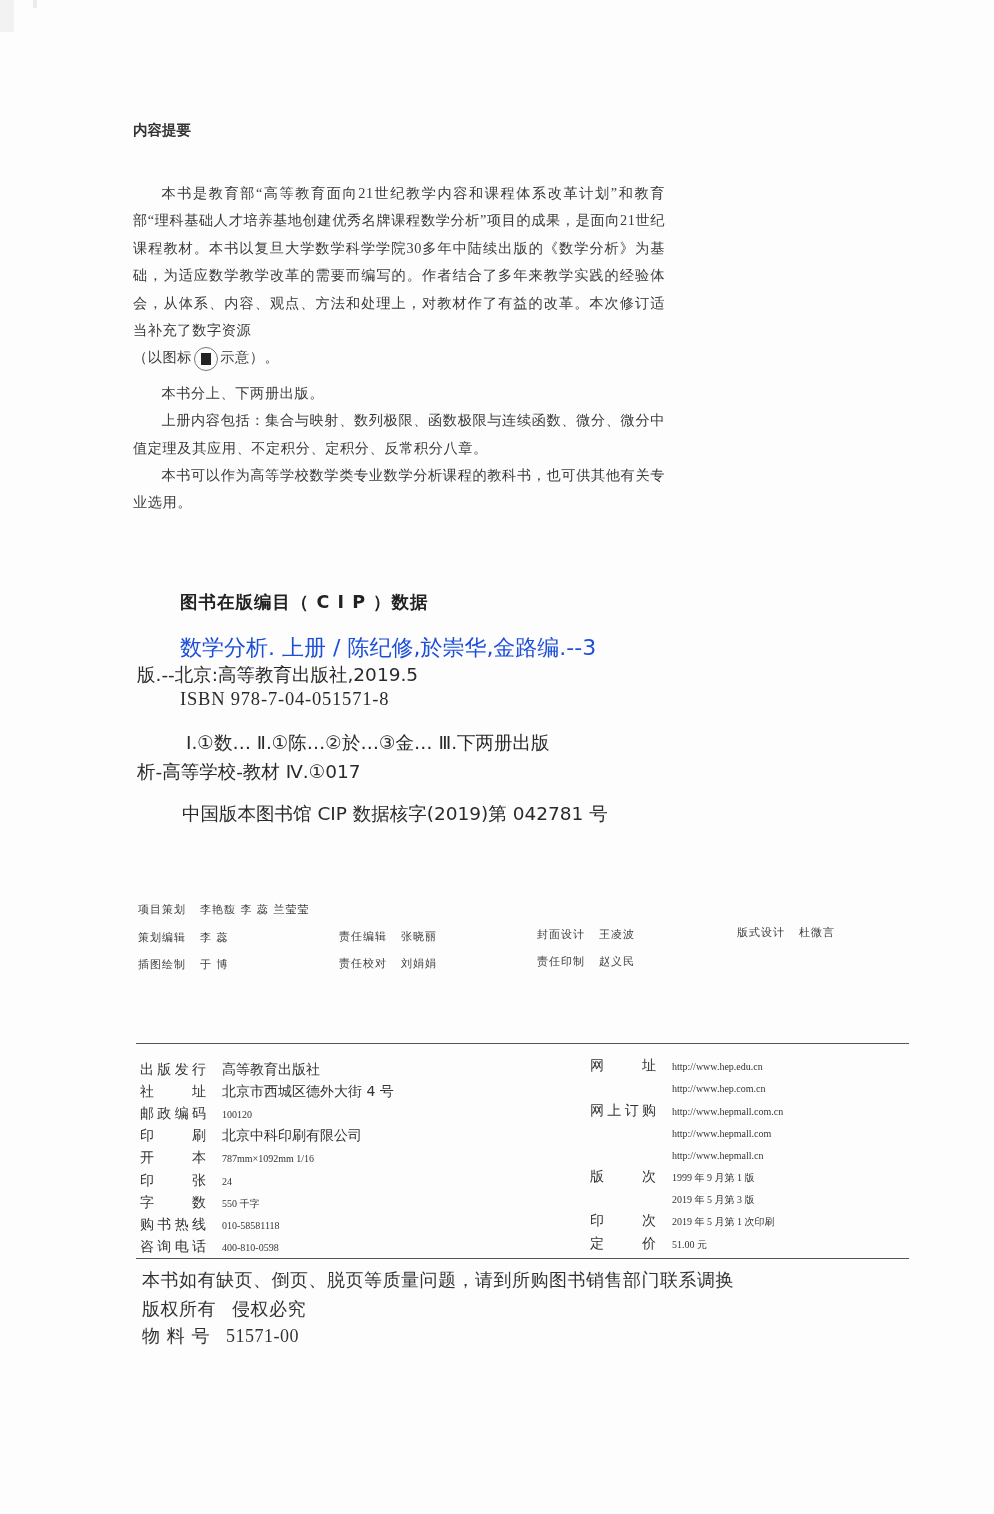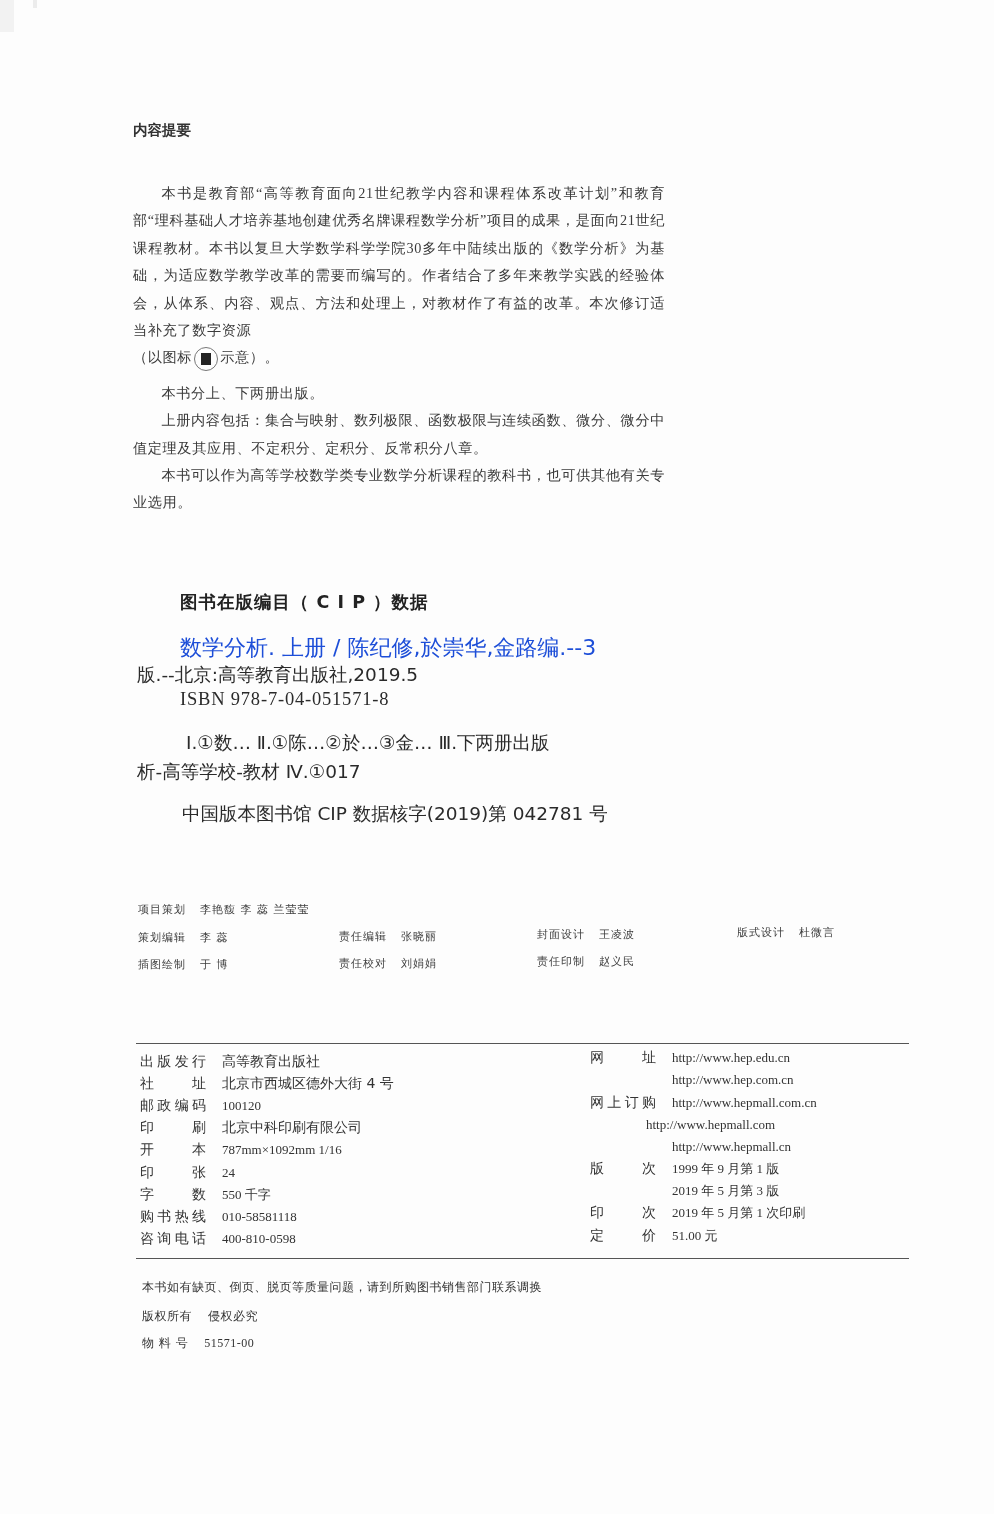--- a/index.html
+++ b/index.html
@@ -31,26 +31,26 @@
   
   .credit { position: absolute; font-size: 11px; color: #3c3c3c; font-family: "DejaVu Sans", sans-serif; white-space: nowrap; letter-spacing: 1px; }
   .credit .lbl { display: inline-block; }
   .credit .val { display: inline-block; margin-left: 14px; }
 
   
   .rule { position: absolute; left: 136px; width: 773px; height: 1.4px; background: #555; }
 
   
   .imp { position: absolute; font-size: 14px; color: #333; font-family: "DejaVu Sans", sans-serif; white-space: nowrap; }
-  .imp .lbl { display: inline-block; width: 66px; text-align: justify; text-align-last: justify; letter-spacing: 0px; }
-  .imp .val { display: inline-block; margin-left: 16px; font-family: "Liberation Serif", serif; font-size: 13px; }
+  .imp .lbl { display: inline-block; width: 66px; text-align: justify; text-align-last: justify; letter-spacing: 0px; margin-top: 8px; }
+  .imp .val { display: inline-block; margin-left: 16px; font-family: "Liberation Serif", serif; font-size: 10px; }
   .imp .val.cn { font-family: "DejaVu Sans", sans-serif; font-size: 14px; }
   .imp .lbl.empty { visibility: hidden; }
 
-  .foot { position: absolute; left: 142px; font-size: 12px; color: #333; font-family: "DejaVu Sans", sans-serif; white-space: nowrap; letter-spacing: 0.5px; margin-top: 11px; }
+  .foot { position: absolute; left: 142px; font-size: 18px; color: #333; font-family: "DejaVu Sans", sans-serif; white-space: nowrap; letter-spacing: 0.5px; }
   .foot .val { margin-left: 16px; font-family: "Liberation Serif", serif; }
 </style>
 </head>
 <body>
 
 <div class="scan-mark"></div>
 <div class="scan-mark2"></div>
 
 <div class="abs summary-title">内容提要</div>
 <div class="summary">
@@ -87,21 +87,21 @@
 <div class="imp" style="left:140px; top:1119px;"><span class="lbl">印刷</span><span class="val cn">北京中科印刷有限公司</span></div>
 <div class="imp" style="left:140px; top:1141px;"><span class="lbl">开本</span><span class="val">787mm×1092mm   1/16</span></div>
 <div class="imp" style="left:140px; top:1164px;"><span class="lbl">印张</span><span class="val">24</span></div>
 <div class="imp" style="left:140px; top:1186px;"><span class="lbl">字数</span><span class="val">550 千字</span></div>
 <div class="imp" style="left:140px; top:1208px;"><span class="lbl">购书热线</span><span class="val">010-58581118</span></div>
 <div class="imp" style="left:140px; top:1230px;"><span class="lbl">咨询电话</span><span class="val">400-810-0598</span></div>
 
 <div class="imp" style="left:590px; top:1049px;"><span class="lbl">网址</span><span class="val">http://www.hep.edu.cn</span></div>
 <div class="imp" style="left:590px; top:1071px;"><span class="lbl empty">网址</span><span class="val">http://www.hep.com.cn</span></div>
 <div class="imp" style="left:590px; top:1094px;"><span class="lbl">网上订购</span><span class="val">http://www.hepmall.com.cn</span></div>
-<div class="imp" style="left:564px; top:1116px;"><span class="lbl empty">网址</span><span class="val">http://www.hepmall.com</span></div>
+<div class="imp" style="left:590px; top:1116px;"><span class="lbl empty">网址</span><span class="val">http://www.hepmall.com</span></div>
 <div class="imp" style="left:590px; top:1138px;"><span class="lbl empty">网址</span><span class="val">http://www.hepmall.cn</span></div>
 <div class="imp" style="left:590px; top:1160px;"><span class="lbl">版次</span><span class="val">1999 年 9 月第 1 版</span></div>
 <div class="imp" style="left:590px; top:1182px;"><span class="lbl empty">版次</span><span class="val">2019 年 5 月第 3 版</span></div>
 <div class="imp" style="left:590px; top:1204px;"><span class="lbl">印次</span><span class="val">2019 年 5 月第 1 次印刷</span></div>
 <div class="imp" style="left:590px; top:1227px;"><span class="lbl">定价</span><span class="val">51.00 元</span></div>
 
 <div class="foot" style="top:1268px;">本书如有缺页、倒页、脱页等质量问题，请到所购图书销售部门联系调换</div>
 <div class="foot" style="top:1297px;"><span>版权所有</span><span class="val" style="font-family:'DejaVu Sans',sans-serif;">侵权必究</span></div>
 <div class="foot" style="top:1324px;"><span>物 料 号</span><span class="val">51571-00</span></div>
 

